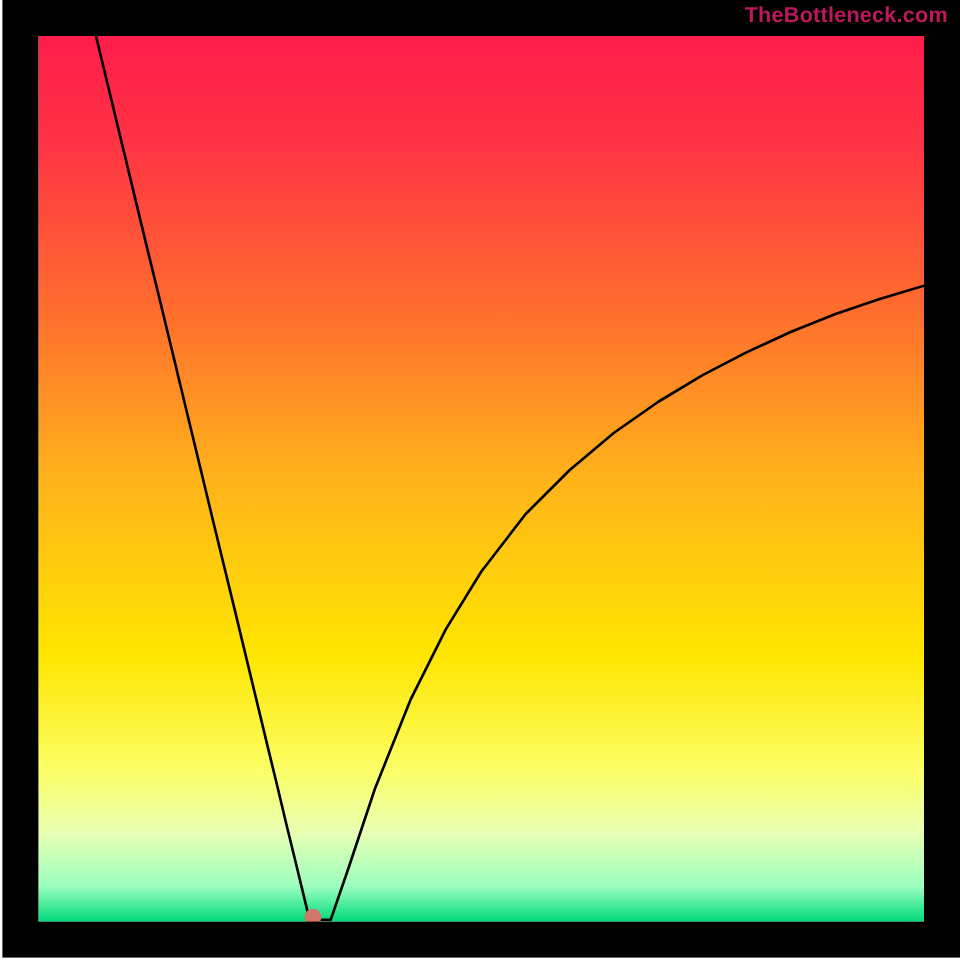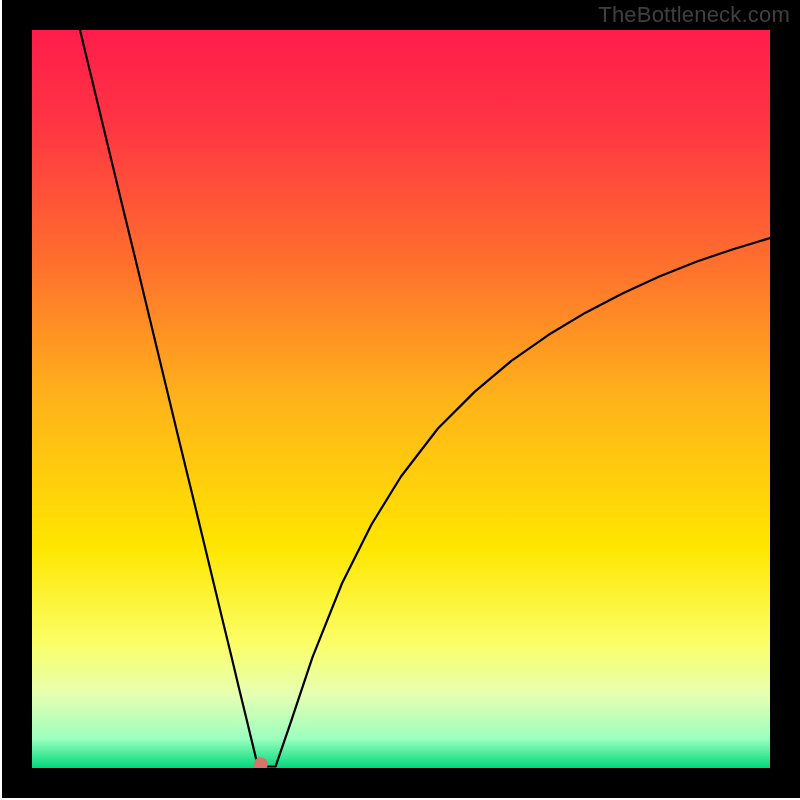--- a/index.html
+++ b/index.html
@@ -14,24 +14,24 @@
   .root {
     position: relative;
     width: 800px;
     height: 800px;
     background: #fff;
   }
   .watermark {
     position: absolute;
     top: 2px;
     right: 10px;
-    font-size: 22px;
-    color: #404040;
+    font-size: 18px;
+    color: #be185d;
     letter-spacing: 0.2px;
-    font-weight: 400;
+    font-weight: 700;
     z-index: 5;
   }
   svg {
     display: block;
   }
 </style>
 </head>
 <body>
 
 <div class="root">

